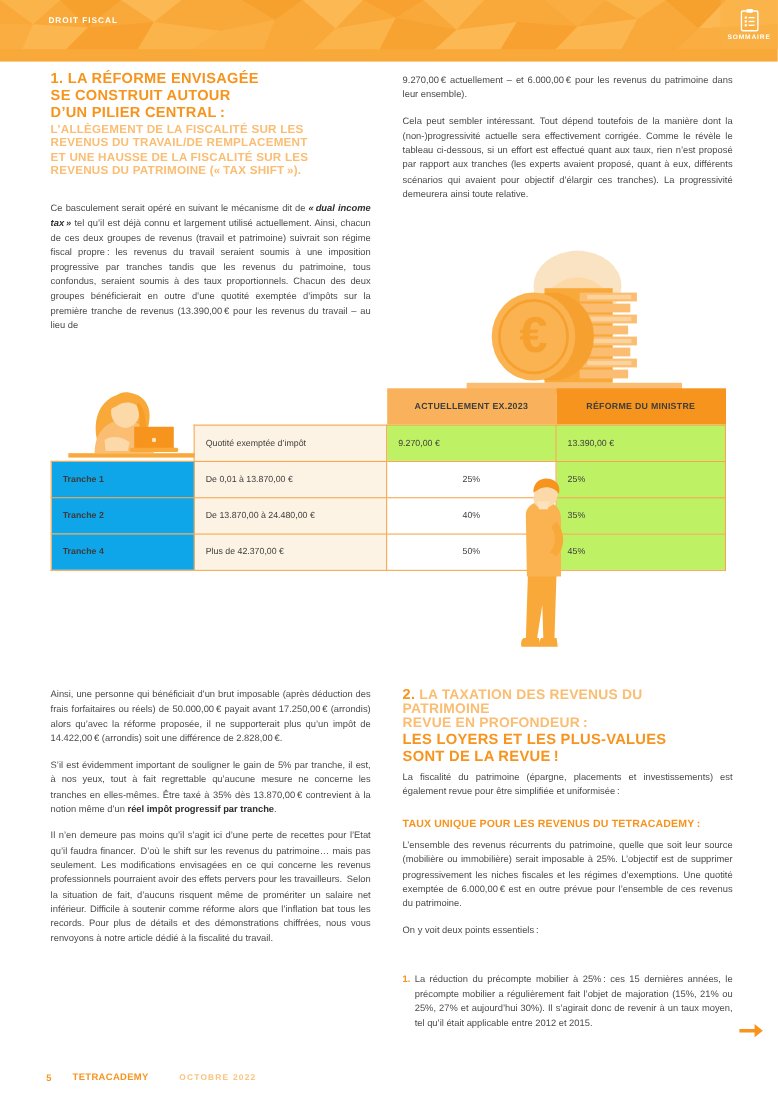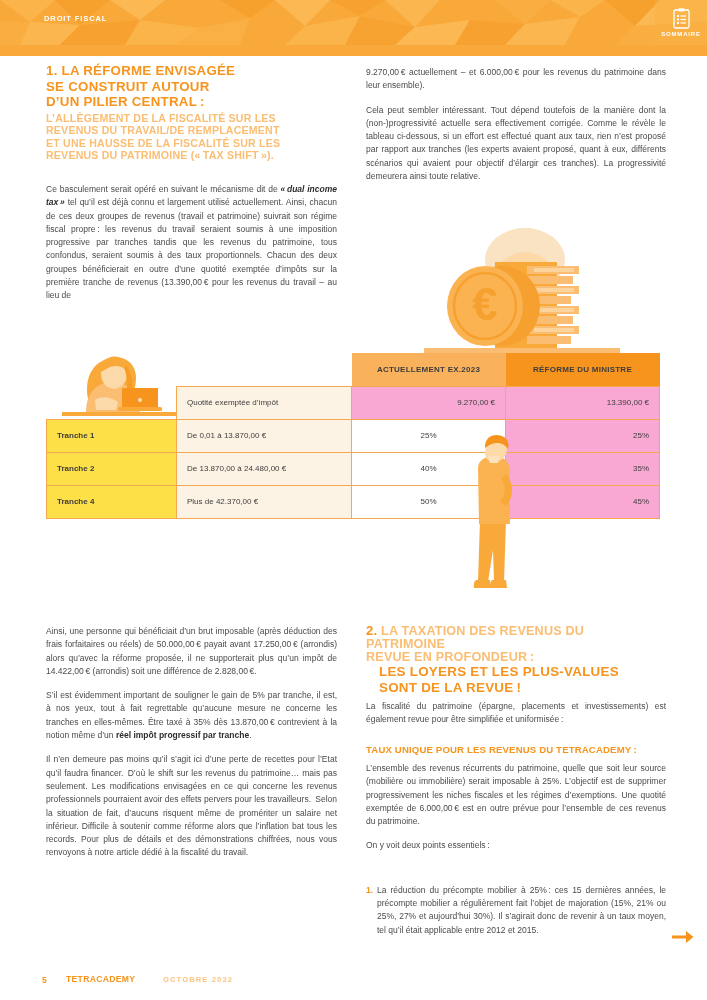--- a/index.html
+++ b/index.html
@@ -49,21 +49,21 @@
   .heading2{
     position:absolute;left:366px;top:625px;width:300px;
   }
   .heading2 .lead{
     font-size:12.6px;font-weight:bold;color:#fbbd72;line-height:12.8px;
     letter-spacing:0.2px;display:block;
   }
   .heading2 .lead .n{color:#f7941e;font-size:13.2px;}
   .heading2 .big{
     display:block;font-size:13.4px;font-weight:bold;color:#f7941e;
-    line-height:15.2px;letter-spacing:0.25px;margin-top:1px;margin-left:13px;
+    line-height:15.2px;letter-spacing:0.25px;margin-top:1px;
   }
   .subhead-orange{
     position:absolute;left:366px;top:744px;width:300px;
     font-size:9.6px;font-weight:bold;color:#f7941e;letter-spacing:0.15px;
   }
 
   
   .col{
     position:absolute;
     font-size:8.5px;line-height:13.3px;
@@ -92,25 +92,25 @@
   }
   .c1{width:130px;}
   .c2{width:175px;}
   .c3{width:154px;}
   .c4{width:154px;}
   .hdr-blank{border:none !important;background:transparent;}
   .hdr-a{background:#f9b25b;color:#ffffff;font-weight:bold;font-size:8.1px;
          text-align:center;letter-spacing:0.25px;border:none !important;}
   .hdr-b{background:#f7941e;color:#ffffff;font-weight:bold;font-size:8.1px;
          text-align:center;letter-spacing:0.25px;border:none !important;}
-  .lbl{font-weight:bold;font-size:8.3px;color:#2d2d2d;background:#fde047;}
+  .lbl{font-weight:bold;font-size:8.3px;color:#2d2d2d;background:#0ea5e9;}
   .lbl .nouveau{font-weight:normal;font-style:italic;font-size:7.6px;color:#4a4a4a;}
   .desc{background:#fdf3e4;font-size:8px;}
   .val{background:#ffffff;text-align:center;font-size:8px;}
-  .val-alt{background:#f9a8d4;text-align:right;font-size:8px;}
+  .val-alt{background:#bef264;text-align:left;font-size:8px;}
   .blank-cell{background:transparent;border:none !important;}
 
   
   .illus{position:absolute;}
   #coins{left:424px;top:222px;}
   #woman{left:62px;top:352px;}
   #man{left:466px;top:432px;}
   .arrow-next{position:absolute;left:672px;top:930px;}
 
   

